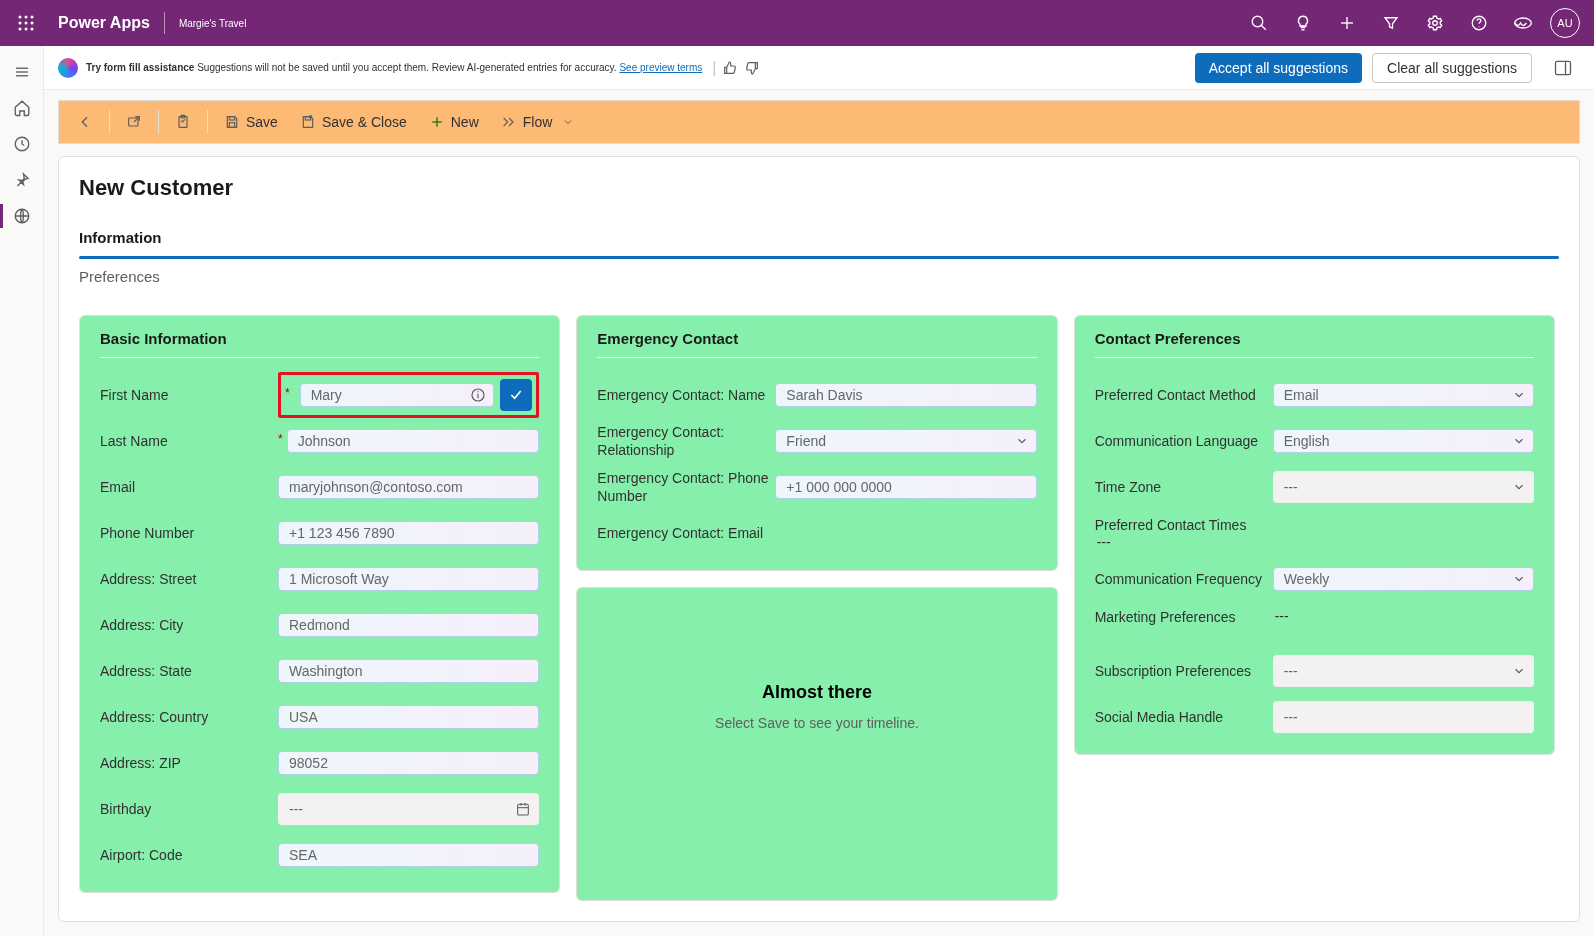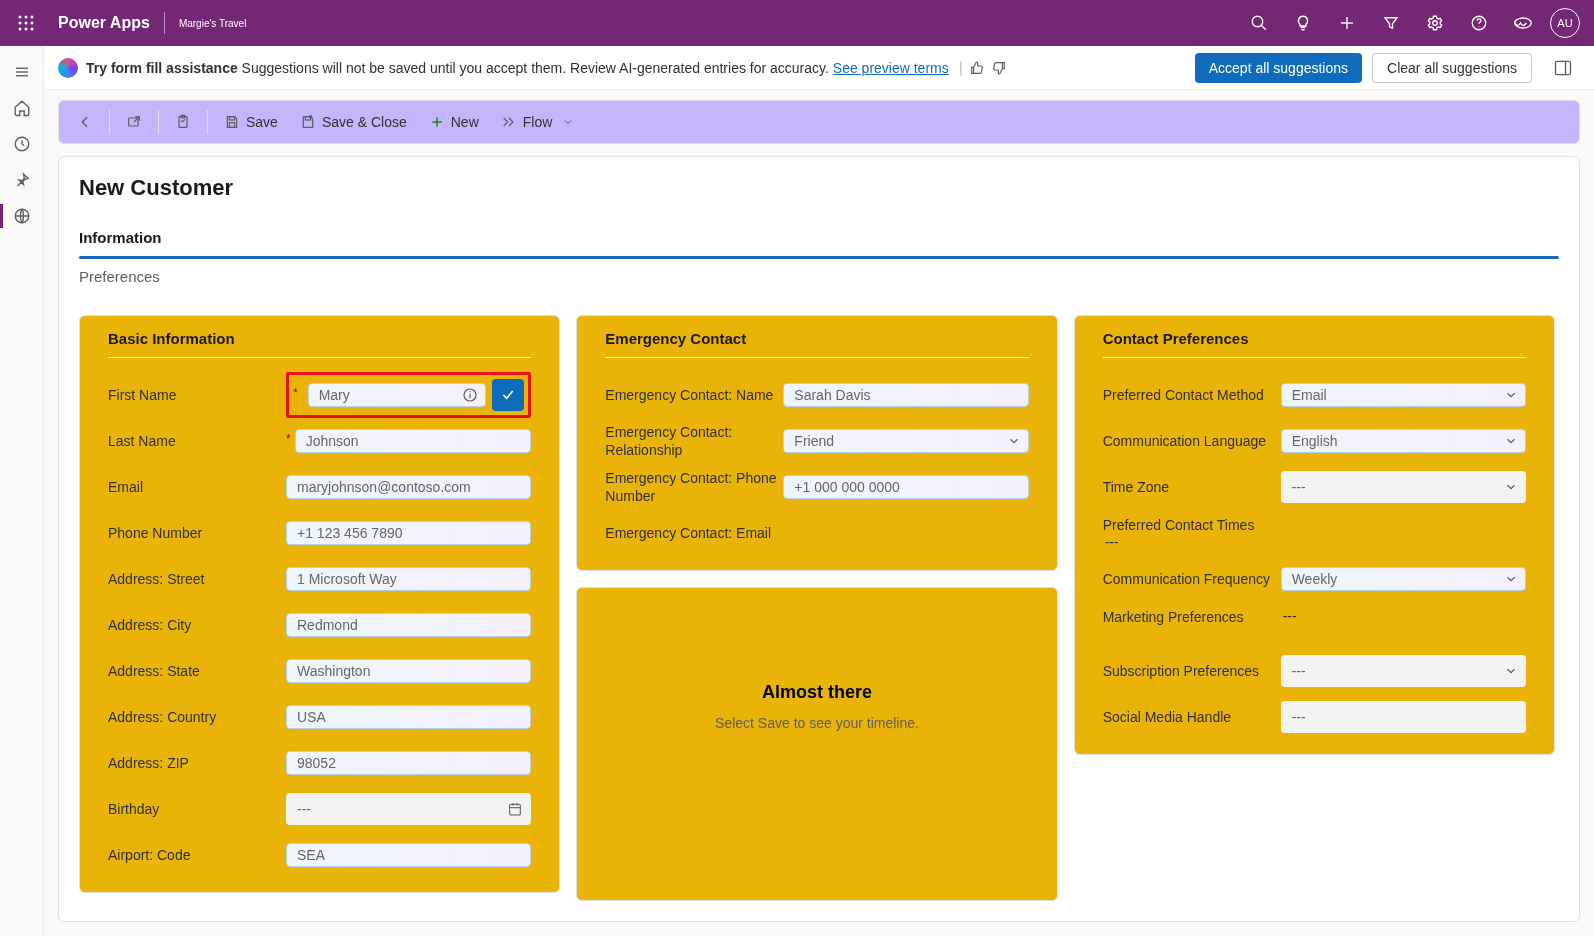--- a/index.html
+++ b/index.html
@@ -19,47 +19,47 @@
   
   
   .left-rail { position:absolute; top:46px; left:0; width:44px; height: calc(100% - 46px); background:#faf9f8; border-right:1px solid #edebe9; display:flex; flex-direction:column; align-items:center; padding-top:8px; gap:0; }
   .rail-item { width:44px; height:36px; display:flex; align-items:center;justify-content:center; cursor:pointer; position:relative;}
   .rail-item svg { stroke:#605e5c; fill:none; }
   .rail-item.active::before { content:""; position:absolute; left:0; top:6px; bottom:6px; width:3px; background:#742774; }
   
   
   .infobar { position:absolute; top:46px; left:44px; right:0; height:44px; background:#fff; border-bottom:1px solid #edebe9; display:flex; align-items:center; padding:0 14px; }
   .copilot-badge { width:20px; height:20px; border-radius:50%; background: conic-gradient(#e04a8f, #7b3ff2, #3b82f6, #06b6d4, #e04a8f); margin-right:8px; flex-shrink:0;}
-  .info-text { font-size:14px; color:#323130; }
+  .info-text { font-size:10px; color:#323130; }
   .info-text b { font-weight:600; }
   .info-link { color:#0f6cbd; text-decoration:underline; cursor:pointer; }
   .thumbs { margin-left:10px; color:#605e5c; display:flex; gap:6px; align-items:center;}
   .thumb-sep { color:#c8c6c4; }
   .info-spacer { flex:1; }
   .btn-primary { background:#0f6cbd; color:#fff; border:none; border-radius:4px; padding:7px 14px; font-size:14px; cursor:pointer; }
   .btn-secondary { background:#fff; color:#323130; border:1px solid #c8c6c4; border-radius:4px; padding:6px 14px; font-size:14px; margin-left:10px; cursor:pointer;}
   .side-icon-right { width:34px; display:flex; justify-content:center; margin-left:14px; cursor:pointer;}
   
   
   .cmdbar-wrap { position:absolute; top:90px; left:44px; right:0; padding:10px 14px 0 14px; }
-  .cmdbar { background:#c4b5fd; border:1px solid #e1dfdd; border-radius:6px; height:44px; display:flex; align-items:center; padding:0 8px; gap:2px;}
+  .cmdbar { background:#fdba74; border:1px solid #e1dfdd; border-radius:0; height:44px; display:flex; align-items:center; padding:0 8px; gap:2px;}
   .cmd-btn { height:44px; display:flex; align-items:center; gap:6px; padding:0 10px; color:#323130; font-size:14px; cursor:pointer; }
   .cmd-sep { width:1px; height:24px; background:#e1dfdd; margin:0 4px;}
   
   
   .main { position:absolute; top:148px; left:44px; right:0; bottom:0; padding:8px 14px 14px 14px; overflow:hidden; }
   .page-card { background:#fff; border:1px solid #e1dfdd; border-radius:6px; padding:18px 20px 0 20px; height:100%; display:flex; flex-direction:column; overflow:hidden;}
   .page-title { font-size:22px; font-weight:600; color:#1b1a19; margin-bottom:18px; }
   .tab { padding:10px 0 12px 0; font-size:15px; color:#605e5c; cursor:pointer; position:relative;}
   .tab.active { color:#1b1a19; font-weight:600; }
   .tab.active::after { content:""; position:absolute; left:0; right:0; bottom:-1px; height:3px; background:#0f6cbd; border-radius:2px;}
   
   .cols { display:flex; gap:16px; padding-top:18px; overflow-y:auto; height:calc(100% - 100px); padding-right:4px; padding-bottom:20px;}
   .col { flex:1; display:flex; flex-direction:column; gap:16px; min-width:0;}
-  .section { background:#eab308; border:1px solid #e1dfdd; border-radius:6px; padding:14px 28px; }
+  .section { background:#86efac; border:1px solid #e1dfdd; border-radius:6px; padding:14px 20px; }
   .section-title { font-size:15px; font-weight:600; color:#1b1a19; margin-bottom:14px; border-bottom:1px solid #f3f2f1; padding-bottom:10px;}
   .field { display:flex; align-items:center; min-height:46px; }
   .field-label { width:178px; font-size:14px; color:#323130; flex-shrink:0; line-height:1.3;}
   .req { color:#a80000; margin-right:4px; font-size:12px; position:relative; top:-2px;}
   .field-control { flex:1; position:relative; }
   .suggest-input { width:100%; height:24px; border:1px solid #b3d1ea; background:linear-gradient(90deg,#eef6fc,#f5f0fb); border-radius:4px; padding:0 10px; font-size:14px; color:#666; }
   .dash-input { width:100%; height:32px; border:none; background:#f3f2f1; border-radius:4px; padding:0 10px; font-size:14px; color:#666; border:1px solid transparent;}
   .dash-text { font-size:14px; color:#323130; padding-left:2px;}
   .drop { position:absolute; right:8px; top:50%; transform:translateY(-50%); pointer-events:none;}
   .info-ico { position:absolute; right:8px; top:50%; transform:translateY(-50%); color:#605e5c;}

